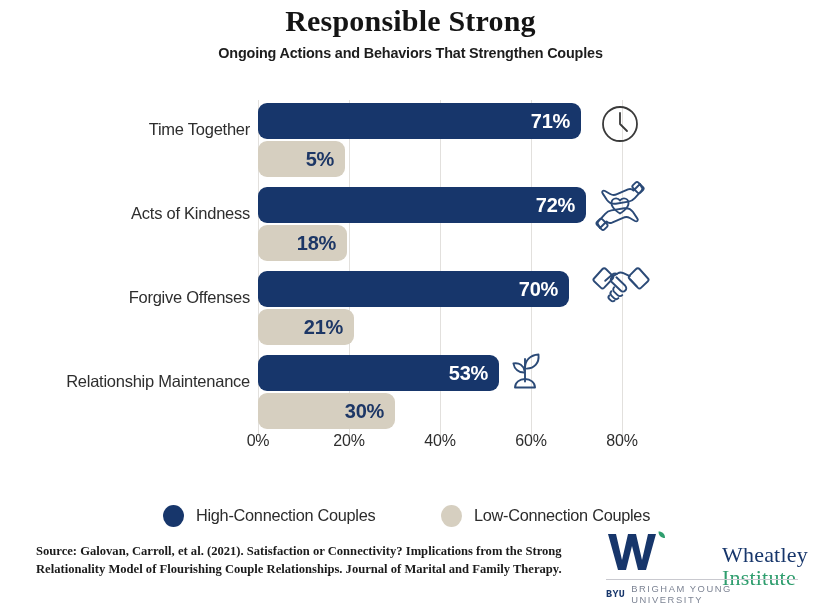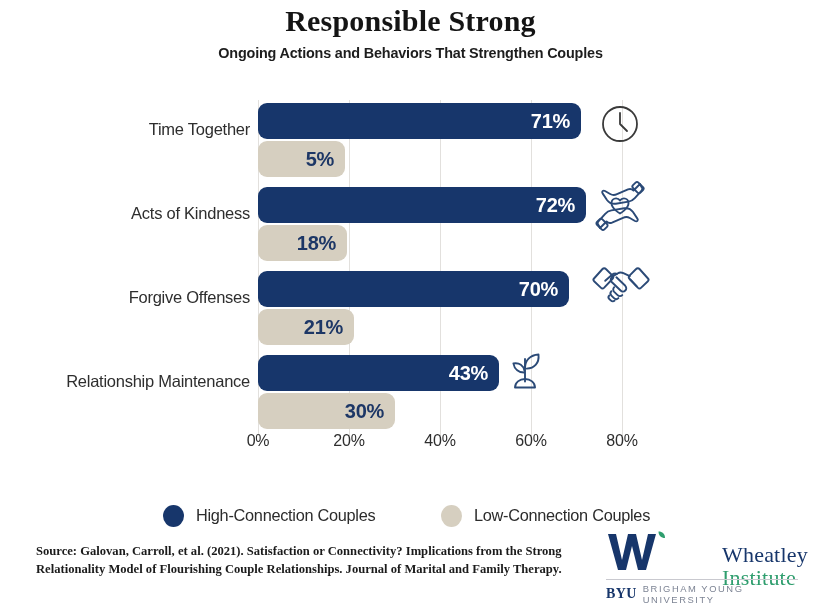--- a/index.html
+++ b/index.html
@@ -235,23 +235,23 @@
   }
   #logo-byu-line {
     position: absolute;
     left: 0;
     top: 55px;
     display: flex;
     align-items: center;
     gap: 6px;
   }
   #logo-byu {
-    font-family: Liberation Serif, serif;
+    font-family: Liberation Mono, monospace;
     font-weight: bold;
-    font-size: 14px;
+    font-size: 10px;
     color: #17366b;
     letter-spacing: 0.4px;
   }
   #logo-byu-full {
     font-family: "Liberation Sans", sans-serif;
     font-size: 9.4px;
     color: #7d8494;
     letter-spacing: 1.55px;
   }
 </style>
@@ -299,21 +299,21 @@
       <div class="bar high" style="width:311px">
         <span class="bar-value">70%</span>
       </div>
       <div class="bar low" style="width:96px">
         <span class="bar-value">21%</span>
       </div>
     </div>
 
     <div class="bar-group" style="top:255px">
       <div class="bar high" style="width:241px">
-        <span class="bar-value">43%</span>
+        <span class="bar-value">53%</span>
       </div>
       <div class="bar low" style="width:137px">
         <span class="bar-value">30%</span>
       </div>
     </div>
   </div>
 
   <div id="x-axis">
     <span class="tick-label" style="left:0px">0%</span>
     <span class="tick-label" style="left:91px">20%</span>

